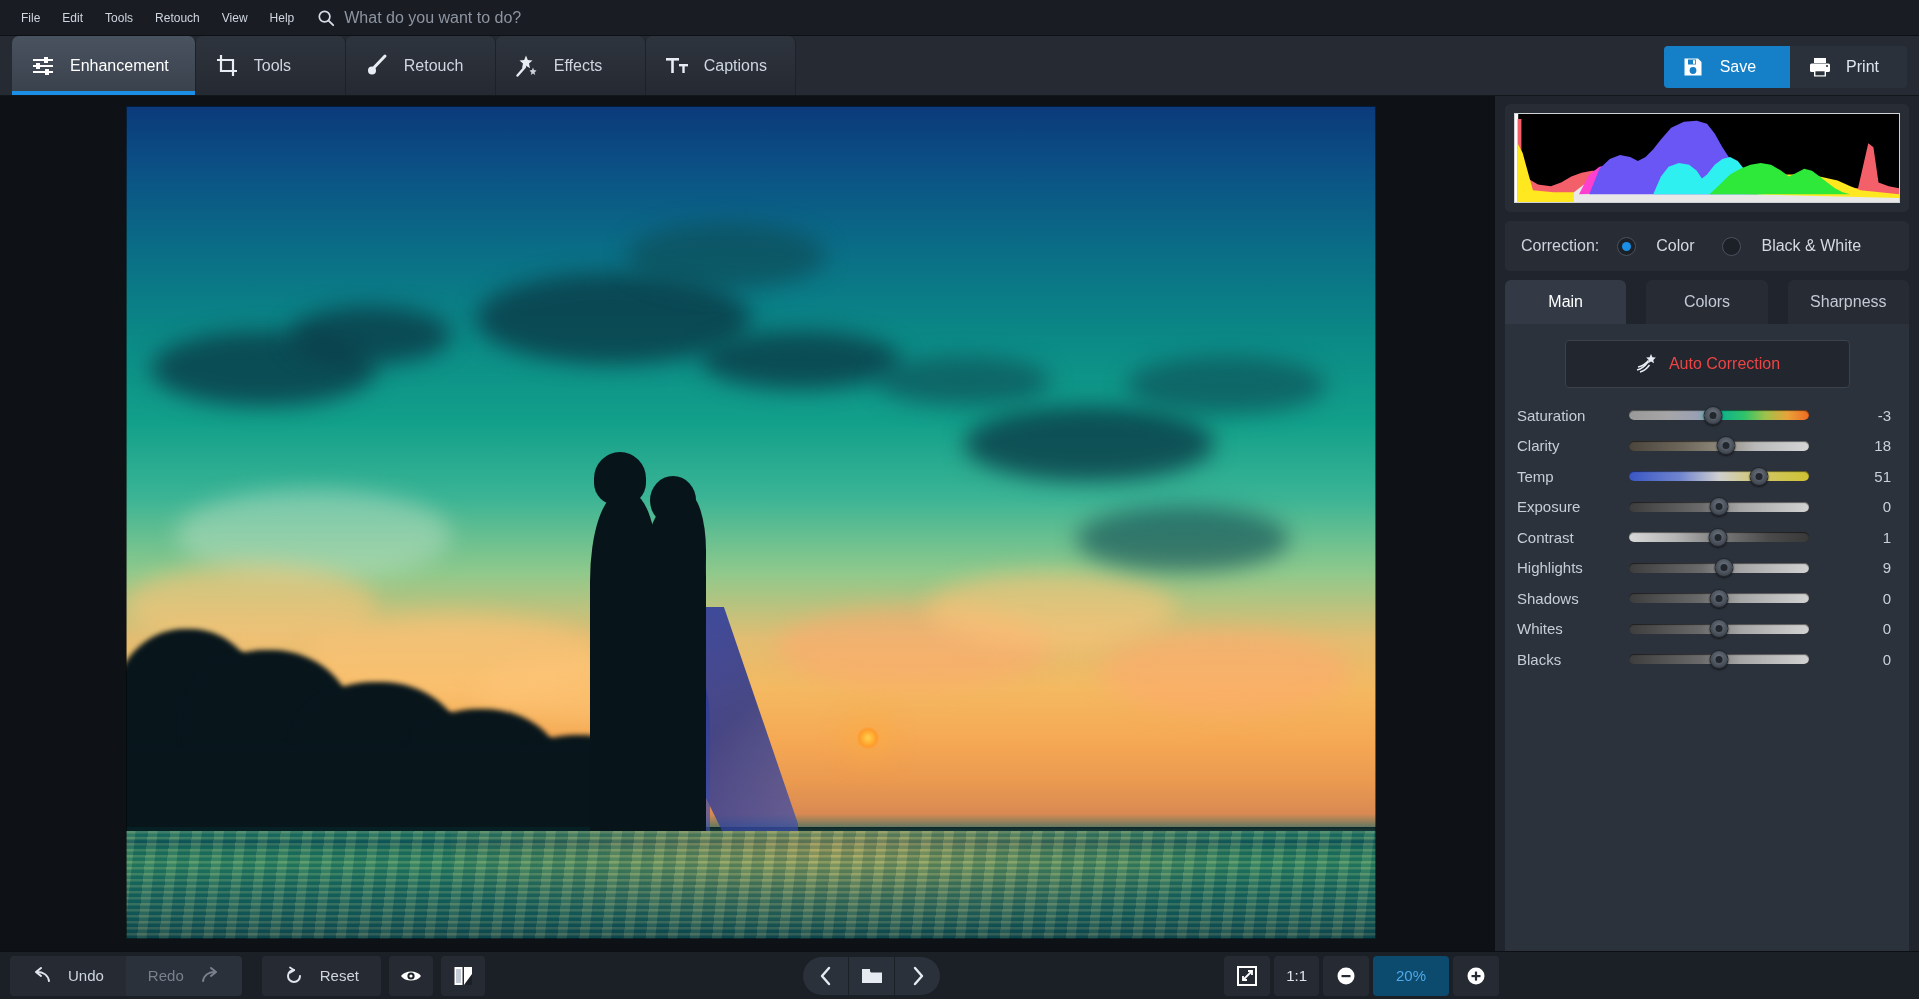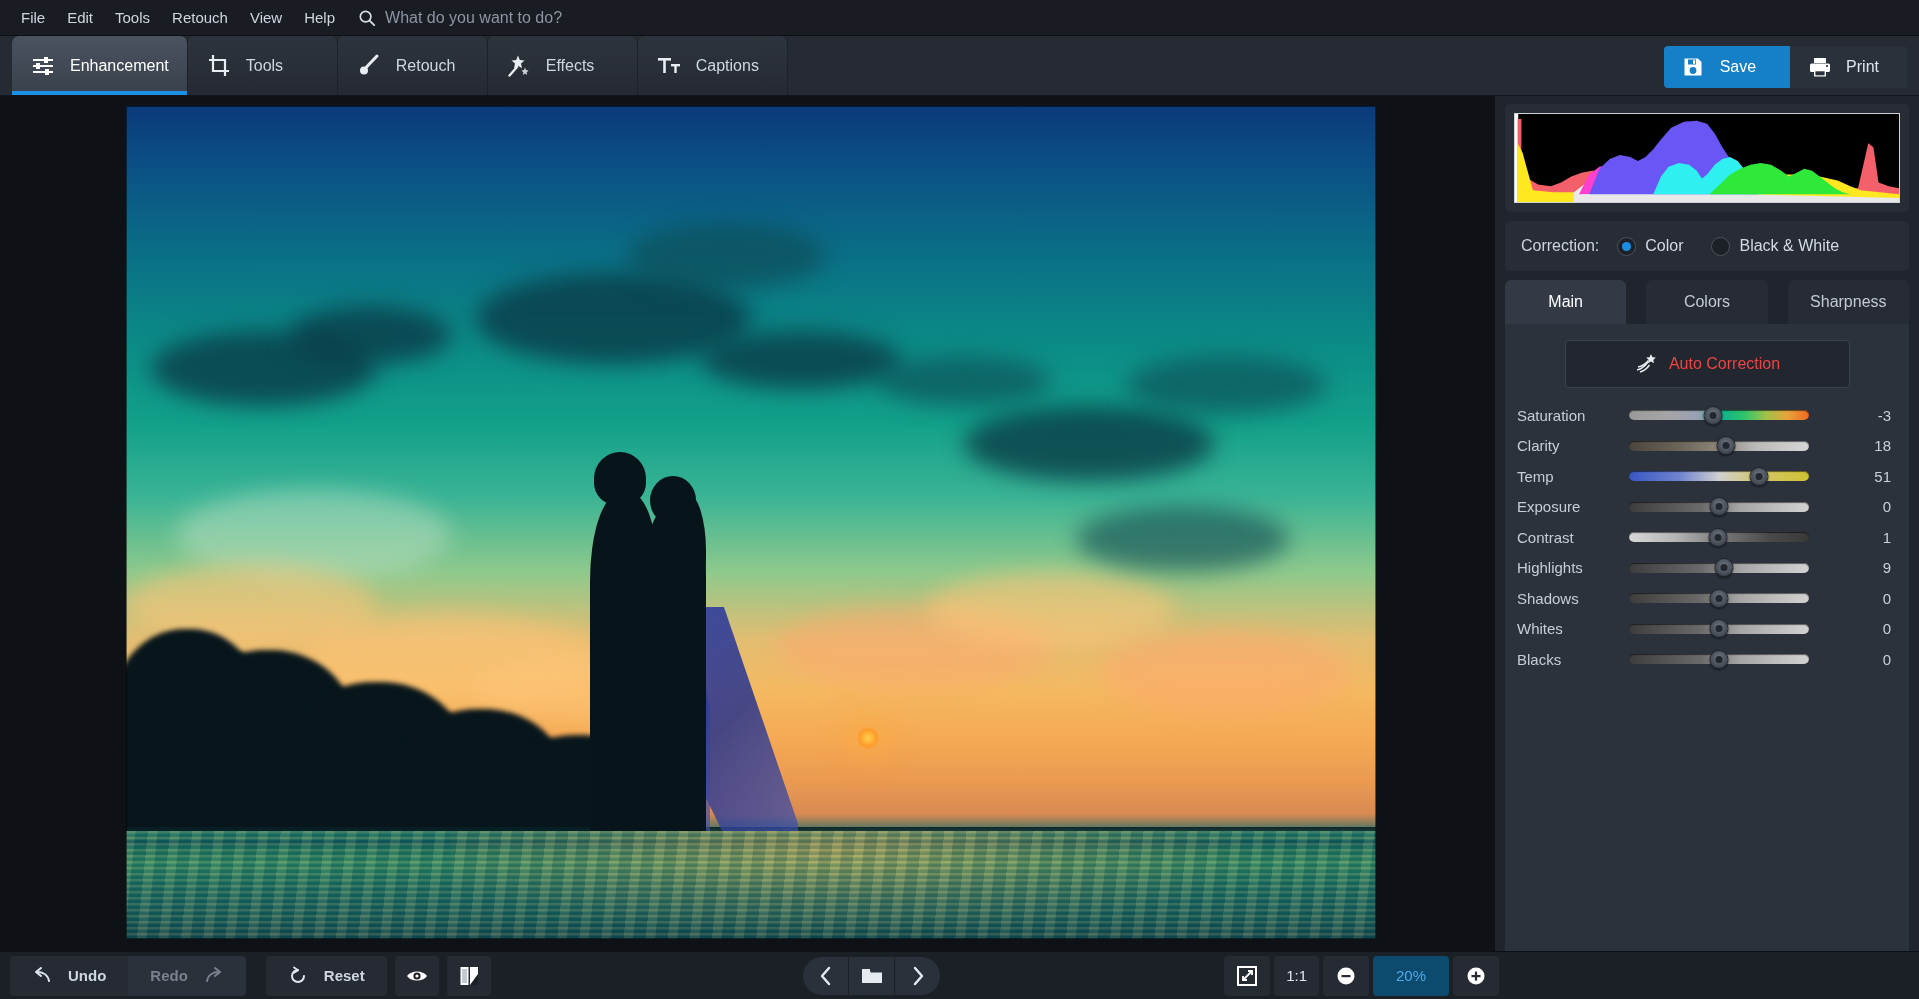--- a/index.html
+++ b/index.html
@@ -14,21 +14,21 @@
 
   
   .menubar {
     height: 36px; width: 100%;
     background: #191c23;
     display: flex; align-items: center;
     padding-left: 10px;
     border-bottom: 1px solid #0d1014;
   }
   .menu-item {
-    font-size: 15px; color: #cfd6df;
+    font-size: 12px; color: #cfd6df;
     padding: 5px 11px; cursor: default;
     line-height: 1;
   }
   .search-wrap {
     display: flex; align-items: center;
     margin-left: 12px; gap: 9px;
   }
   .search-icon { width: 18px; height: 18px; display:block; }
   .search-text { font-size: 16px; color: #8d95a1; }
 
@@ -36,21 +36,21 @@
   .tabbar {
     height: 60px; width: 100%;
     background: #262b33;
     display: flex; align-items: stretch;
     position: relative;
     border-bottom: 1px solid #13161b;
   }
   .tabs { display: flex; align-items: stretch; padding-left: 12px; }
   .tab {
     display: flex; align-items: center; gap: 14px;
-    padding: 0 18px 0 18px;
+    padding: 0 26px 0 18px;
     min-width: 150px;
     position: relative;
     background: linear-gradient(180deg,#2e343d 0%, #252a32 100%);
     border-radius: 7px 7px 0 0;
     border-right: 1px solid #1d2128;
     cursor: pointer;
   }
   .tab .tlabel { font-size: 16px; color: #cfd6df; white-space: nowrap; }
   .tab.active {
     background: linear-gradient(180deg,#49525f 0%, #39414c 100%);
@@ -253,21 +253,21 @@
   }
   .treat-box {
     margin-top: 9px;
     background: #272c35;
     border-radius: 5px;
     height: 50px;
     display: flex; align-items: center;
     padding: 0 16px; gap: 12px;
   }
   .treat-label { font-size: 16px; color: #cdd4de; }
-  .radio-grp { display: flex; align-items: center; gap: 9px; cursor: pointer; margin-left: 6px; }
+  .radio-grp { display: flex; align-items: center; gap: 20px; cursor: pointer; margin-left: 6px; }
   .radio {
     width: 19px; height: 19px; border-radius: 50%;
     background: #1c2027; border: 1px solid #4b525d;
     display: flex; align-items: center; justify-content: center;
   }
   .radio .dot { width: 9px; height: 9px; border-radius: 50%; background: #1a8fe3; display: none; }
   .radio.on .dot { display: block; }
   .radio-grp .rl { font-size: 16px; color: #d4dae2; }
   .radio-grp.second { margin-left: 16px; }
 
@@ -336,21 +336,21 @@
   .tone-head .tt { font-size: 15px; color: #c9d0d9; }
 
   
   .bottombar {
     position: absolute; left: 0; bottom: 0;
     width: 1919px; height: 48px;
     background: #1b1f26;
     border-top: 1px solid #0c0f13;
     display: flex; align-items: center;
   }
-  .bgrp { display: flex; align-items: stretch; height: 40px; margin-left: 10px; border-radius: 4px; overflow: hidden; font-weight: bold; }
+  .bgrp { display: flex; align-items: stretch; height: 40px; margin-left: 10px; border-radius: 4px; overflow: hidden; }
   .bbtn {
     display: flex; align-items: center; gap: 16px;
     background: #262b33; padding: 0 22px; cursor: pointer;
   }
   .bbtn.dim { background: #2b313a; }
   .bbtn .bl { font-size: 15px; color: #cfd6df; }
   .bbtn.dim .bl { color: #79818d; }
   .bsep { width: 10px; }
   .iconbtn {
     width: 44px; height: 40px; background: #262b33;

